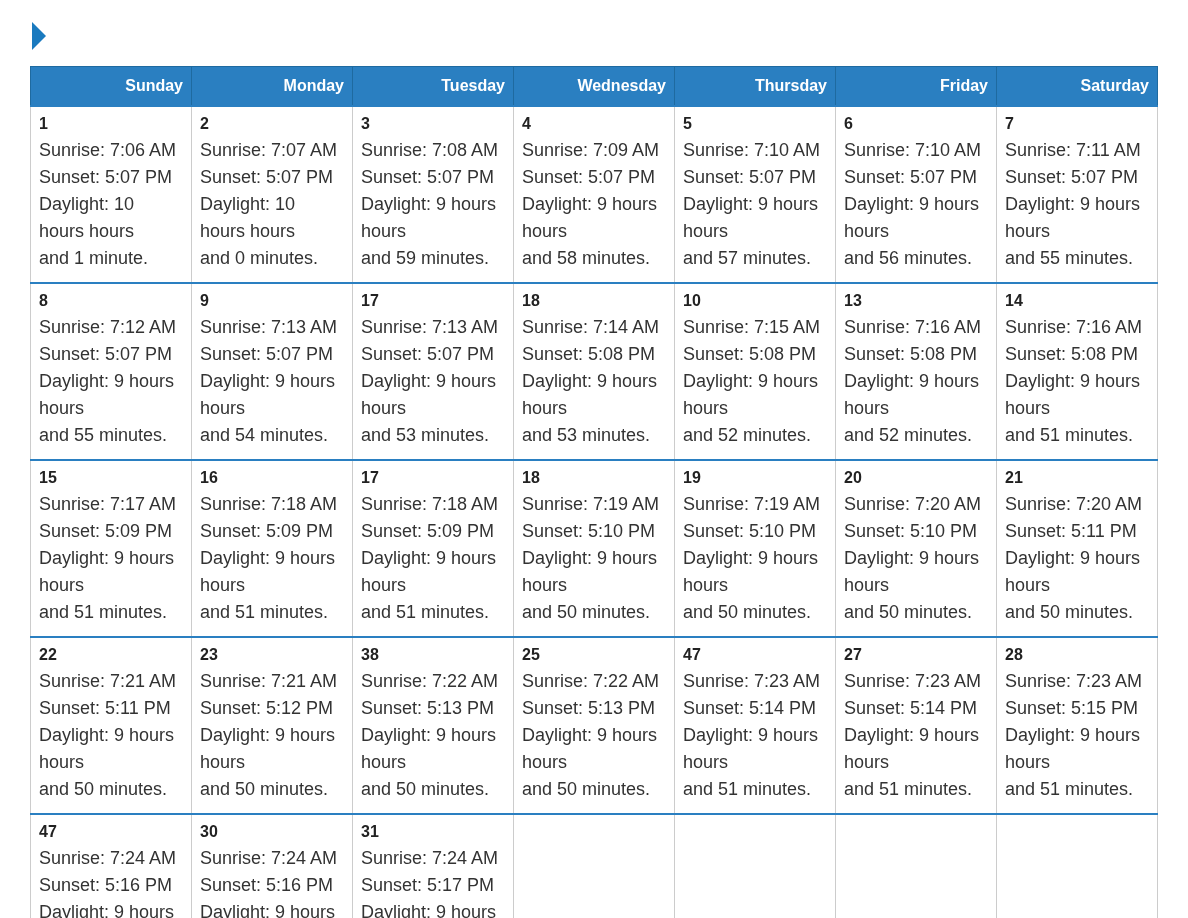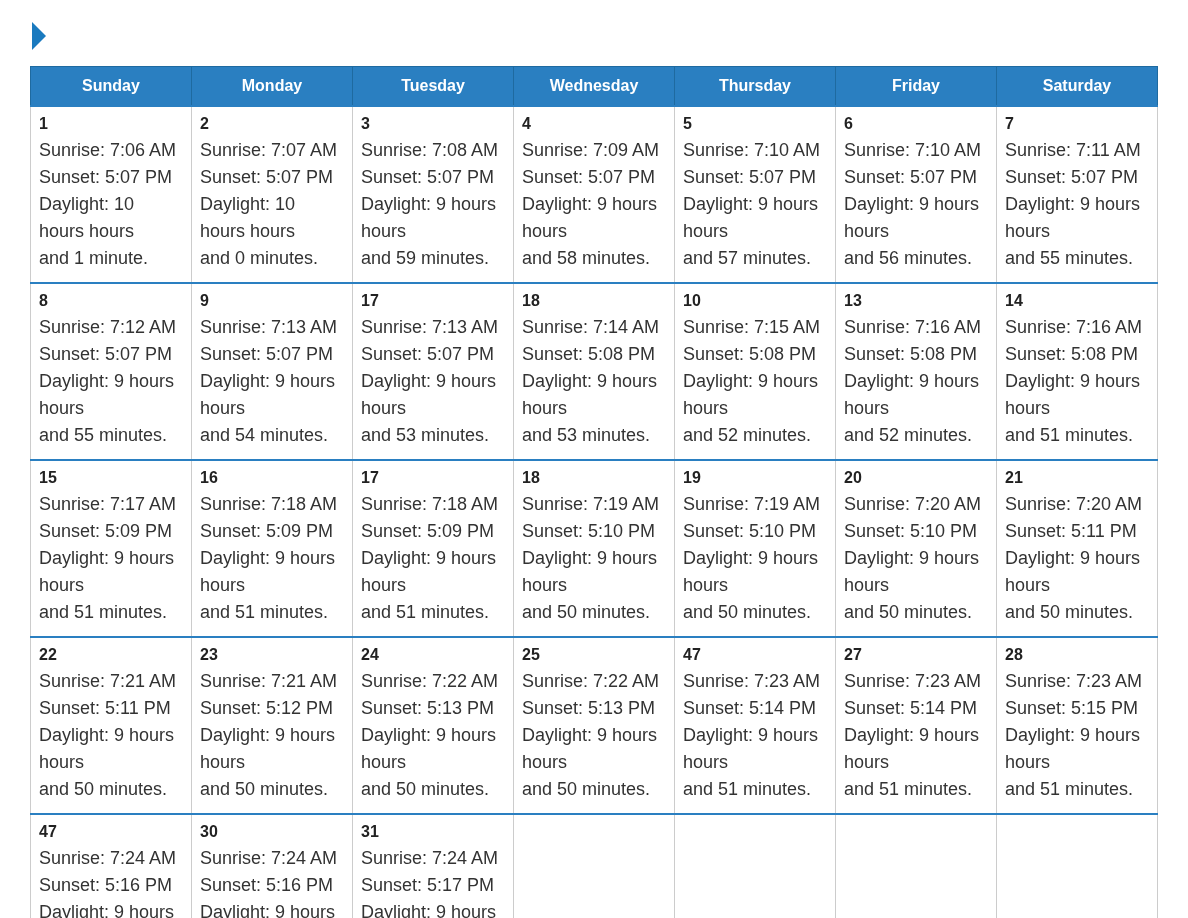--- a/index.html
+++ b/index.html
@@ -65,21 +65,21 @@
       width: 100%;
       border-collapse: collapse;
       border: 1px solid #aaa;
     }
     .calendar th {
       background-color: #2a7fc1;
       color: #fff;
       font-size: 16px;
       font-weight: bold;
       padding: 10px 8px;
-      text-align: center;
+      text-align: right;
       border: 1px solid #1e6aa0;
     }
     .calendar td {
       vertical-align: top;
       padding: 8px 8px 10px 8px;
       border: 1px solid #ccc;
       width: calc(100% / 7);
       font-size: 13px;
       color: #333;
       min-height: 110px;
@@ -226,21 +226,21 @@
       <tr>
         <td>
         <span class="day-number">22</span>
         <div class="day-info">Sunrise: 7:21 AM<br>Sunset: 5:11 PM<br>Daylight: 9 hours hours<br>and 50 minutes.</div>
       </td>
         <td>
         <span class="day-number">23</span>
         <div class="day-info">Sunrise: 7:21 AM<br>Sunset: 5:12 PM<br>Daylight: 9 hours hours<br>and 50 minutes.</div>
       </td>
         <td>
-        <span class="day-number">24</span>
+        <span class="day-number">38</span>
         <div class="day-info">Sunrise: 7:22 AM<br>Sunset: 5:13 PM<br>Daylight: 9 hours hours<br>and 50 minutes.</div>
       </td>
         <td>
         <span class="day-number">25</span>
         <div class="day-info">Sunrise: 7:22 AM<br>Sunset: 5:13 PM<br>Daylight: 9 hours hours<br>and 50 minutes.</div>
       </td>
         <td>
         <span class="day-number">47</span>
         <div class="day-info">Sunrise: 7:23 AM<br>Sunset: 5:14 PM<br>Daylight: 9 hours hours<br>and 51 minutes.</div>
       </td>

